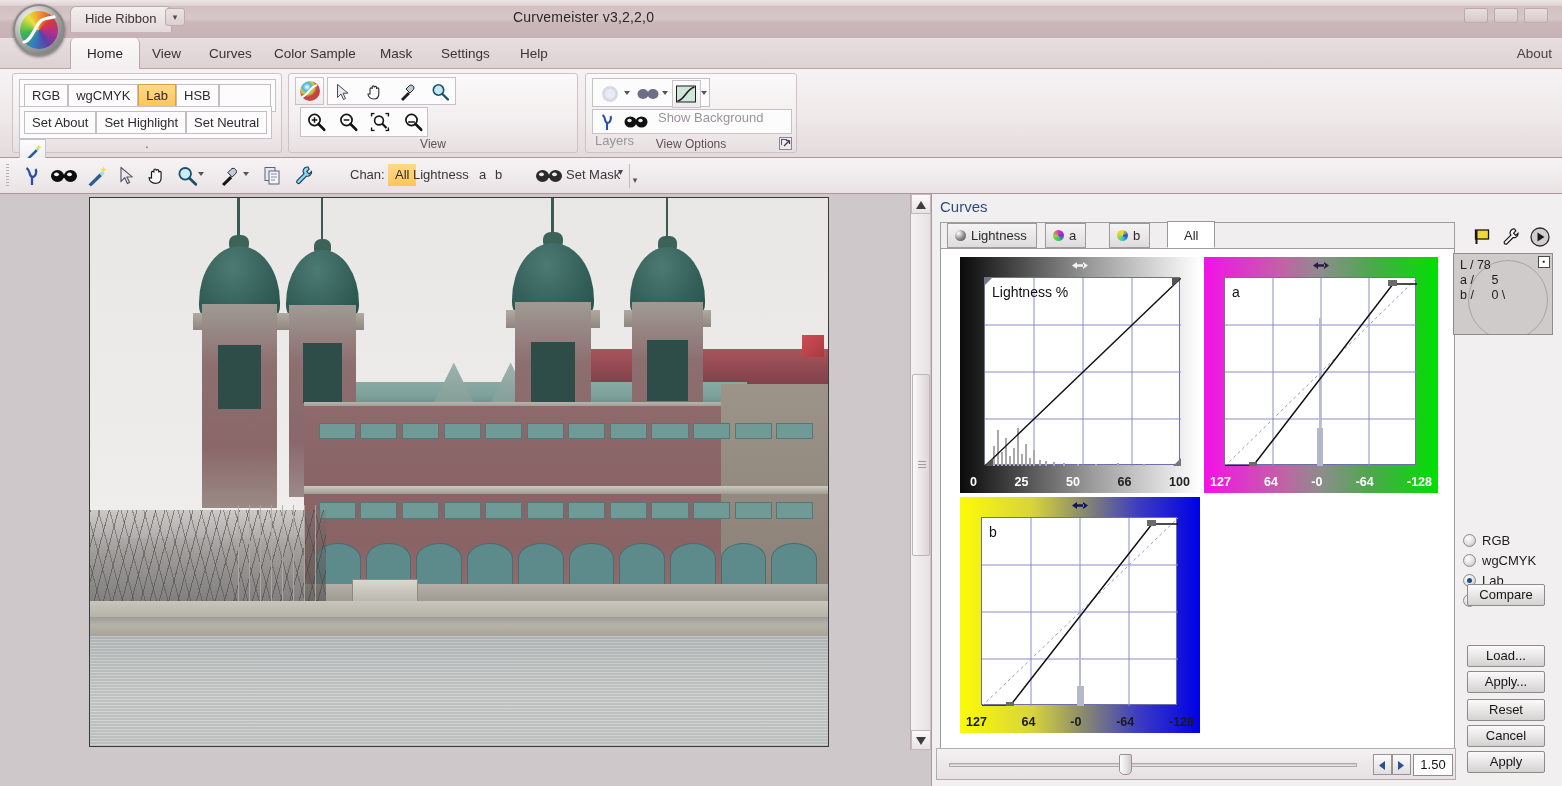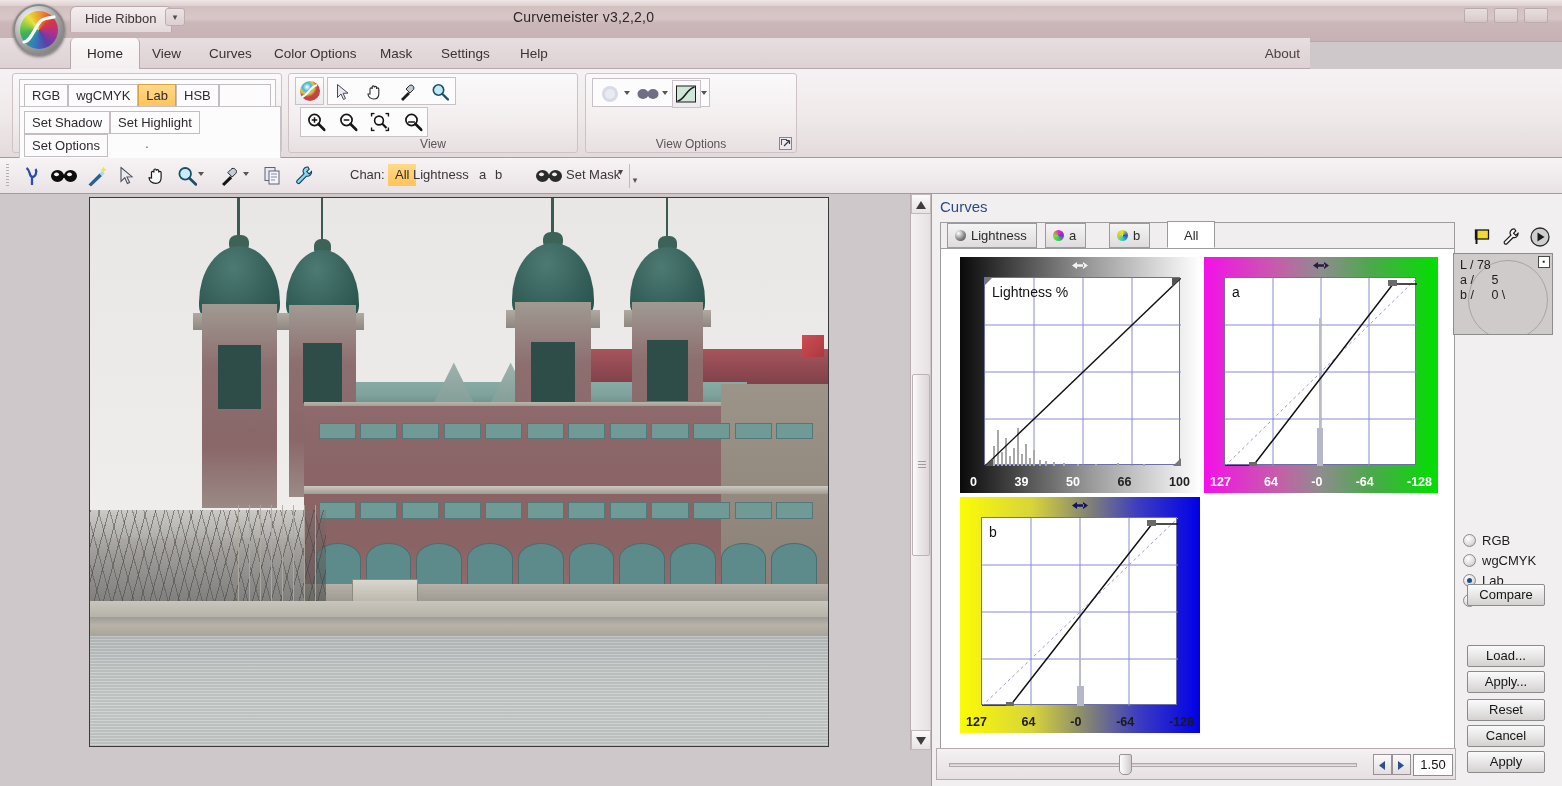--- a/index.html
+++ b/index.html
@@ -61,21 +61,21 @@
     position:absolute; left:684px; top:9px; color:#2d2529; font-size:14px; letter-spacing:.2px;
   }
   #win-btns{ position:absolute; right:8px; top:6px; width:90px; height:20px; }
   .win-btn{
     position:absolute; top:2px; width:24px; height:15px;
     background:linear-gradient(to bottom,rgba(255,255,255,.45),rgba(220,205,208,.5));
     border:1px solid rgba(170,155,158,.7); border-radius:2px;
   }
   
   #ribbon-tabs{
-    position:absolute; left:0; top:38px; width:1310px; height:31px;
+    position:absolute; left:0; top:38px; width:1562px; height:31px;
     background:linear-gradient(to bottom,#e8dedf,#ddd1d3);
     border-bottom:1px solid #b6a8ac;
   }
   .rtab{
     position:absolute; top:0; height:31px; line-height:31px;
     padding:0 16px; color:#3a3236; font-size:13.5px; cursor:default;
   }
   .rtab.active{
     background:linear-gradient(to bottom,#fbf8f8,#f3eeef);
     border-left:1px solid #b6a8ac; border-right:1px solid #b6a8ac;
@@ -353,38 +353,38 @@
     <div class="win-btn" style="left:0"></div>
     <div class="win-btn" style="left:30px"></div>
     <div class="win-btn" style="left:60px"></div>
   </div>
 </div>
 
 <div id="ribbon-tabs">
   <div class="rtab active" style="left:70px"><span>Home</span></div>
   <div class="rtab" style="left:136px"><span>View</span></div>
   <div class="rtab" style="left:193px"><span>Curves</span></div>
-  <div class="rtab" style="left:258px"><span>Color Options</span></div>
+  <div class="rtab" style="left:258px"><span>Color Sample</span></div>
   <div class="rtab" style="left:364px"><span>Mask</span></div>
   <div class="rtab" style="left:425px"><span>Settings</span></div>
   <div class="rtab" style="left:504px"><span>Help</span></div>
   <div id="about-link">About</div>
 </div>
 
 <div id="ribbon-body">
 
   <div class="rgroup" style="left:12px; width:270px;">
     <div style="position:absolute;left:6px;top:5px;">
       <span class="rowbox">
         <span class="btn-flat">RGB</span><span class="btn-flat">wgCMYK</span><span class="btn-flat sel">Lab</span><span class="btn-flat">HSB</span><span class="btn-flat" style="width:52px"></span>
       </span>
     </div>
     <div style="position:absolute;left:6px;top:32px;">
       <span class="rowbox">
-        <span class="btn-flat">Set Shadow</span><span class="btn-flat">Set Highlight</span><span class="btn-flat">Set Options</span>
+        <span class="btn-flat">Set About</span><span class="btn-flat">Set Highlight</span><span class="btn-flat">Set Neutral</span>
       </span>
       <span class="icon-btn framed" style="height:25px;width:27px;vertical-align:top">
         <svg width="19" height="19" viewBox="0 0 20 20">
           <path d="M3 17 L13 7 L15 9 L5 19 Z" fill="#2c5f8f"></path>
           <path d="M13 7 L15 9 L17 7 L15 5 Z" fill="#8fd6ef"></path>
           <path d="M16 2 l1 2 2 1 -2 1 -1 2 -1-2 -2-1 2-1z" fill="#f2e14a"></path>
         </svg>
       </span>
     </div>
     <div class="rgroup-label">.</div>
@@ -480,20 +480,38 @@
             <ellipse cx="16" cy="6.5" rx="5.5" ry="5" fill="#6e6e86"></ellipse>
             <rect x="9.5" y="5" width="3" height="3" fill="#6e6e86"></rect>
           </svg>
       </span><span class="mini-arrow" style="position:relative;top:4px;display:inline-block;border-top-color:#5b5258"></span>
       <span class="icon-btn framed">
         <svg width="21" height="18" viewBox="0 0 21 18">
             <rect x="1" y="1" width="19" height="16" fill="#cfe6d8" stroke="#1d1d1d"></rect>
             <path d="M2 16 C9 15,11 4,19 2" stroke="#1d1d1d" stroke-width="1.6" fill="none"></path>
           </svg>
       </span><span class="mini-arrow" style="position:relative;top:4px;display:inline-block;border-top-color:#5b5258"></span>
+    </div>
+    <div class="rowbox" style="position:absolute;left:6px;top:35px;height:25px;padding:0 2px;width:200px">
+      <span class="icon-btn" style="height:23px;width:24px">
+        <svg width="17" height="18" viewBox="0 0 17 18">
+            <path d="M4 2 C8 4, 5 9, 9 10 M9 10 C12 10, 13 5, 12 3" stroke="#2b4fa8" stroke-width="2.1" fill="none"></path>
+            <path d="M8.5 10 L8.5 17" stroke="#2b4fa8" stroke-width="2.1"></path>
+          </svg>
+      </span>
+      <span class="icon-btn" style="height:23px;width:28px">
+        <svg width="24" height="14" viewBox="0 0 24 14">
+            <ellipse cx="6.5" cy="7" rx="6" ry="5.5" fill="#111"></ellipse>
+            <ellipse cx="17.5" cy="7" rx="6" ry="5.5" fill="#111"></ellipse>
+            <rect x="10" y="5.5" width="4" height="3" fill="#111"></rect>
+            <ellipse cx="5.5" cy="5.5" rx="2.2" ry="1.7" fill="#f0f0f0"></ellipse>
+            <ellipse cx="16.5" cy="5.5" rx="2.2" ry="1.7" fill="#f0f0f0"></ellipse>
+          </svg>
+      </span>
+      <span style="font-size:13px;color:#9a949a;vertical-align:4px;margin-left:4px">Show Background Layers</span>
     </div>
     <div class="rgroup-label">View Options</div>
     <div style="position:absolute;right:4px;bottom:2px;width:13px;height:13px;border:1px solid #8b8490;background:#eceaee">
       <svg width="11" height="11" viewBox="0 0 11 11">
           <path d="M1 1h6v1H2v5H1z" fill="#5a5260"></path>
           <path d="M9.5 2.5 L4 8 M9.5 2.5 V6 M9.5 2.5 H6" stroke="#3a3440" stroke-width="1.2" fill="none"></path>
         </svg>
     </div>
   </div>
 </div>
@@ -764,21 +782,21 @@
             <line x1="0" y1="188" x2="196" y2="0" stroke="#111" stroke-width="1.4"></line>
             <path d="M0 188 l8 0 l0 -8 z" fill="#555"></path>
             <path d="M196 0 l-9 0 l0 9 z" fill="#555"></path>
             <path d="M0 0 l7 0 l-7 7 z" fill="#777"></path>
             <path d="M196 188 l-8 0 l8 -8 z" fill="#777"></path>
           </svg>
           <span style="position:absolute;left:7px;top:6px;font-size:14px;color:#111">Lightness %</span>
         </div>
         <div class="axis" style="bottom:4px;padding:0 10px;color:#fff;font-weight:bold">
           <span>0</span>
-          <span>39</span>
+          <span>25</span>
           <span>50</span>
           <span style="color:#222">66</span>
           <span style="color:#222">100</span>
         </div>
       </div>
 
       <div class="curvebox" style="left:263px;top:8px;width:234px;height:236px;">
         <div class="frame" style="background:linear-gradient(to right,#f410e8 0%,#c45fa8 32%,#8d8d8d 50%,#4aa94a 72%,#00e000 100%)"></div>
         <div style="position:absolute;left:50%;top:2px;transform:translateX(-50%);width:16px;height:9px">
           <svg width="16" height="9" viewBox="0 0 16 9">

